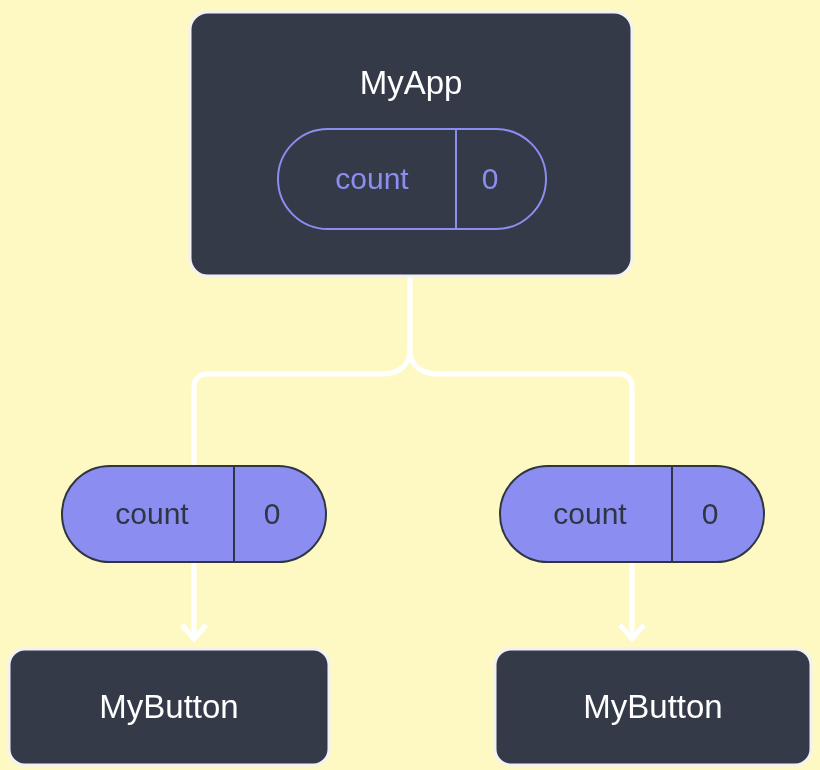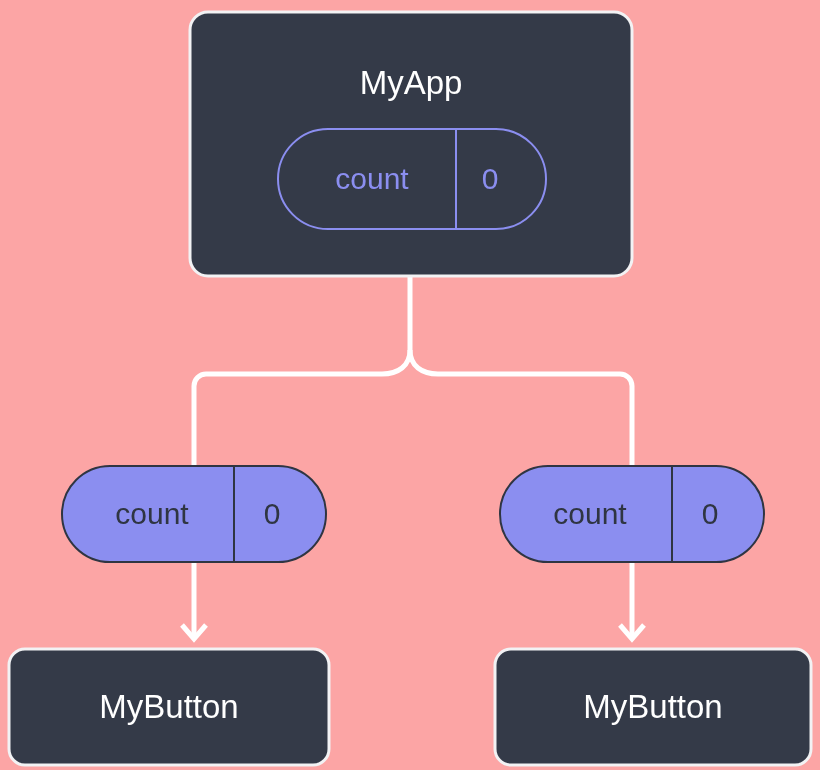--- a/index.html
+++ b/index.html
@@ -10,21 +10,21 @@
   body {
     width: 820px;
     height: 770px;
     overflow: hidden;
     font-family: "Liberation Sans", sans-serif;
   }
   #diagram-root {
     position: relative;
     width: 820px;
     height: 770px;
-    background: #fca5a5;
+    background: #fef9c3;
   }
   svg.diagram {
     display: block;
     width: 820px;
     height: 770px;
   }
   .node-label {
     font-family: "Liberation Sans", sans-serif;
     font-size: 33px;
     fill: #ffffff;

